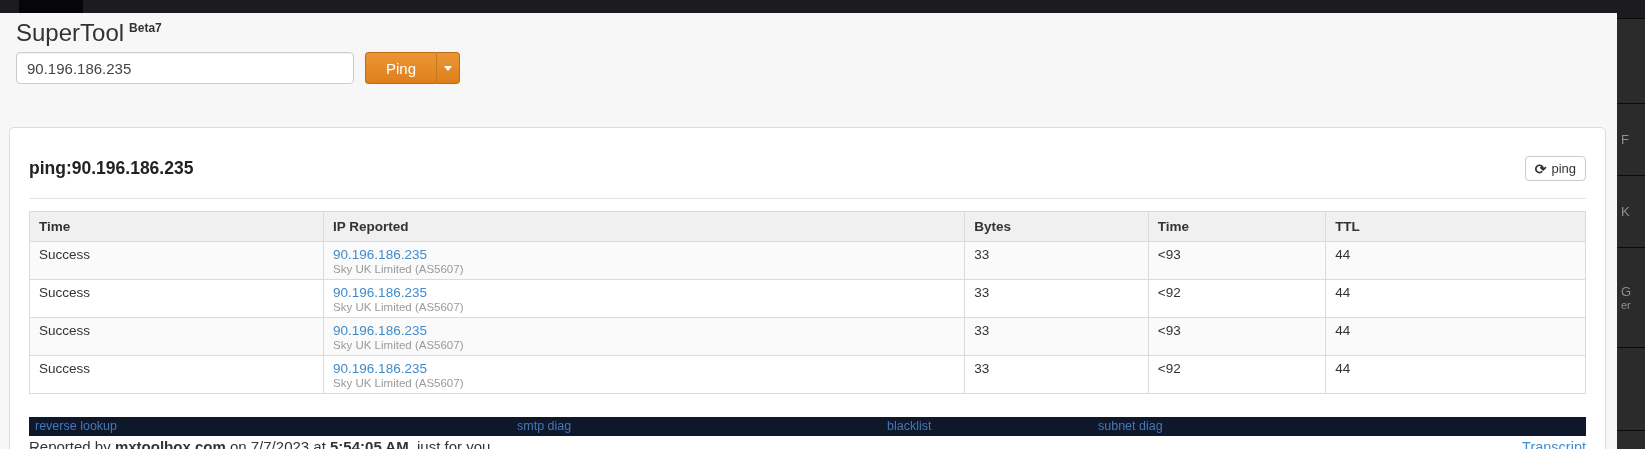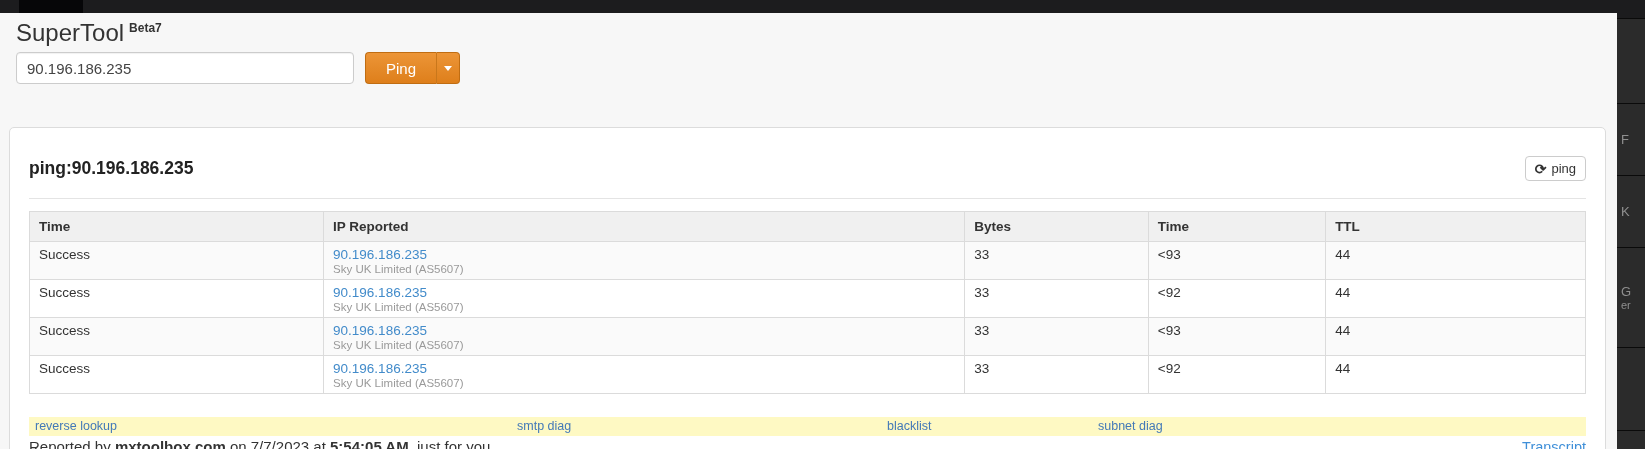--- a/index.html
+++ b/index.html
@@ -129,21 +129,21 @@
   a.ip-link { color: #428bca; text-decoration: none; }
   .col-reply { width: 18.9%; }
   .col-ip    { width: 41.2%; }
   .col-bytes { width: 11.8%; }
   .col-time  { width: 11.4%; }
   .col-ttl   { width: 16.7%; }
 
   
   .footer-links {
     margin-top: 23px;
-    background: #fef9c3;
+    background: #0f172a;
     display: grid;
     grid-template-columns: 482px 370px 211px 1fr;
     padding: 3px 0 3px 6px;
     font-size: 12.5px;
     line-height: 13px;
   }
   .footer-links a { color: #4379b8; text-decoration: none; }
 
   
   .reported-row {

